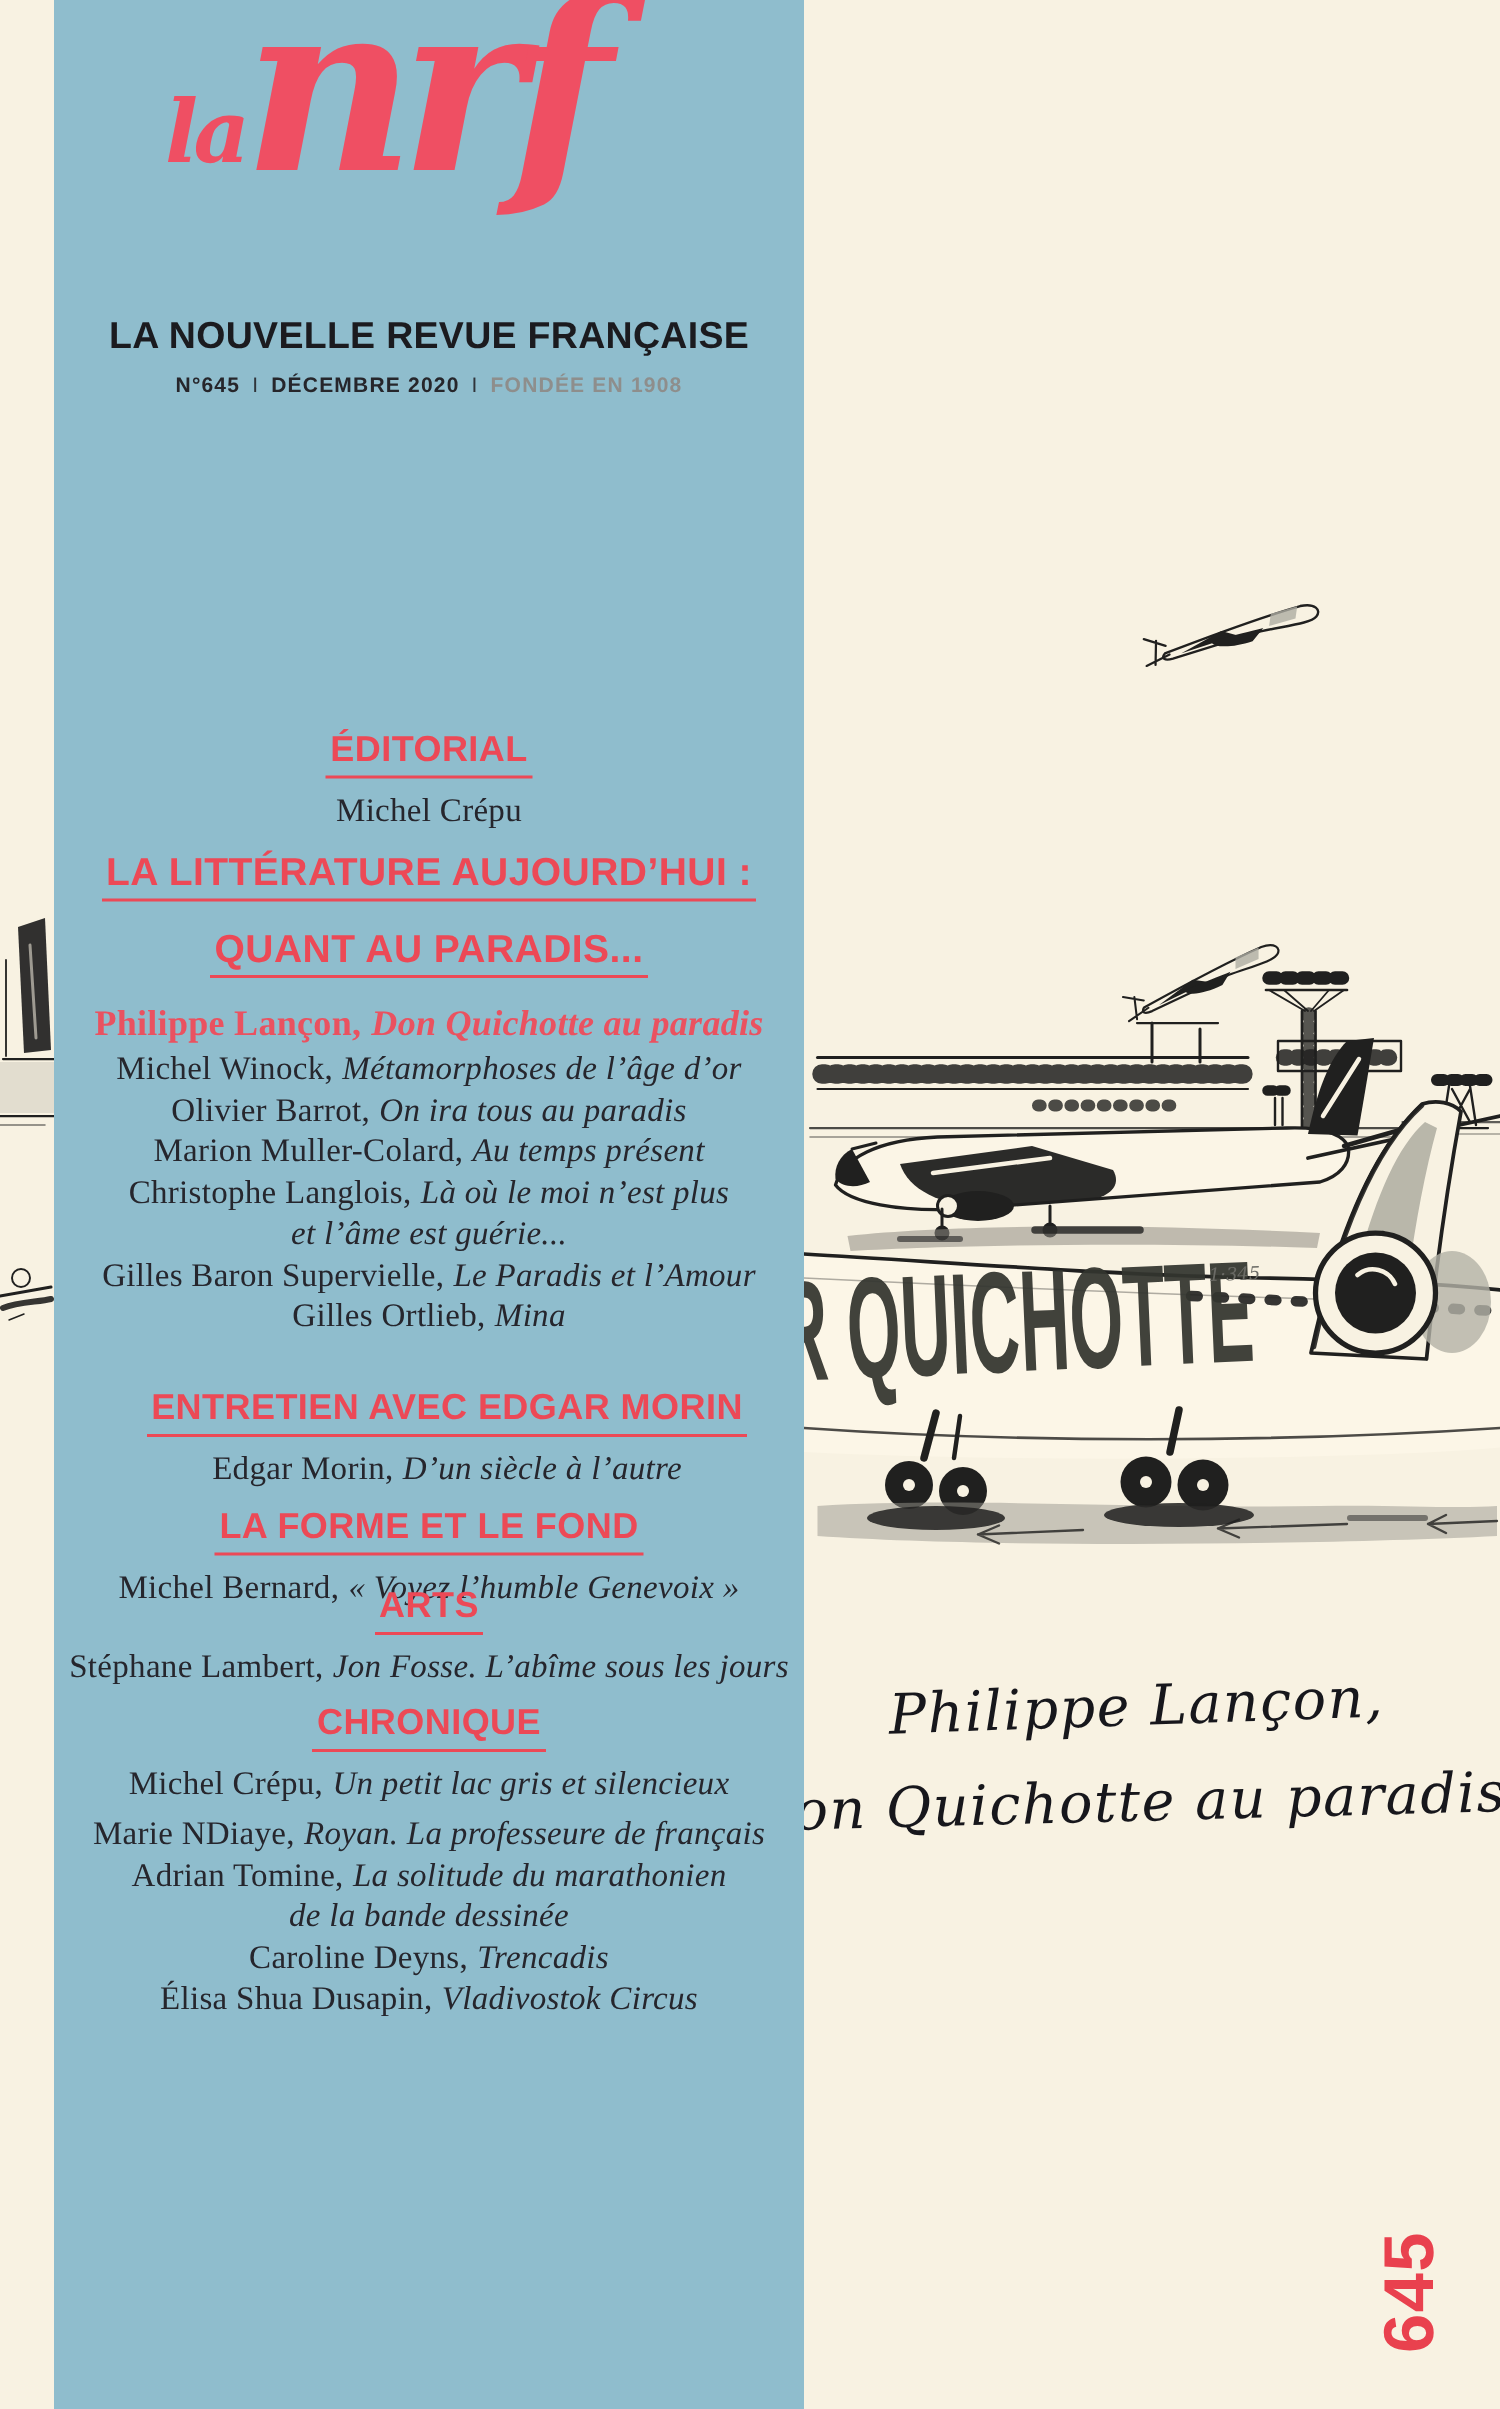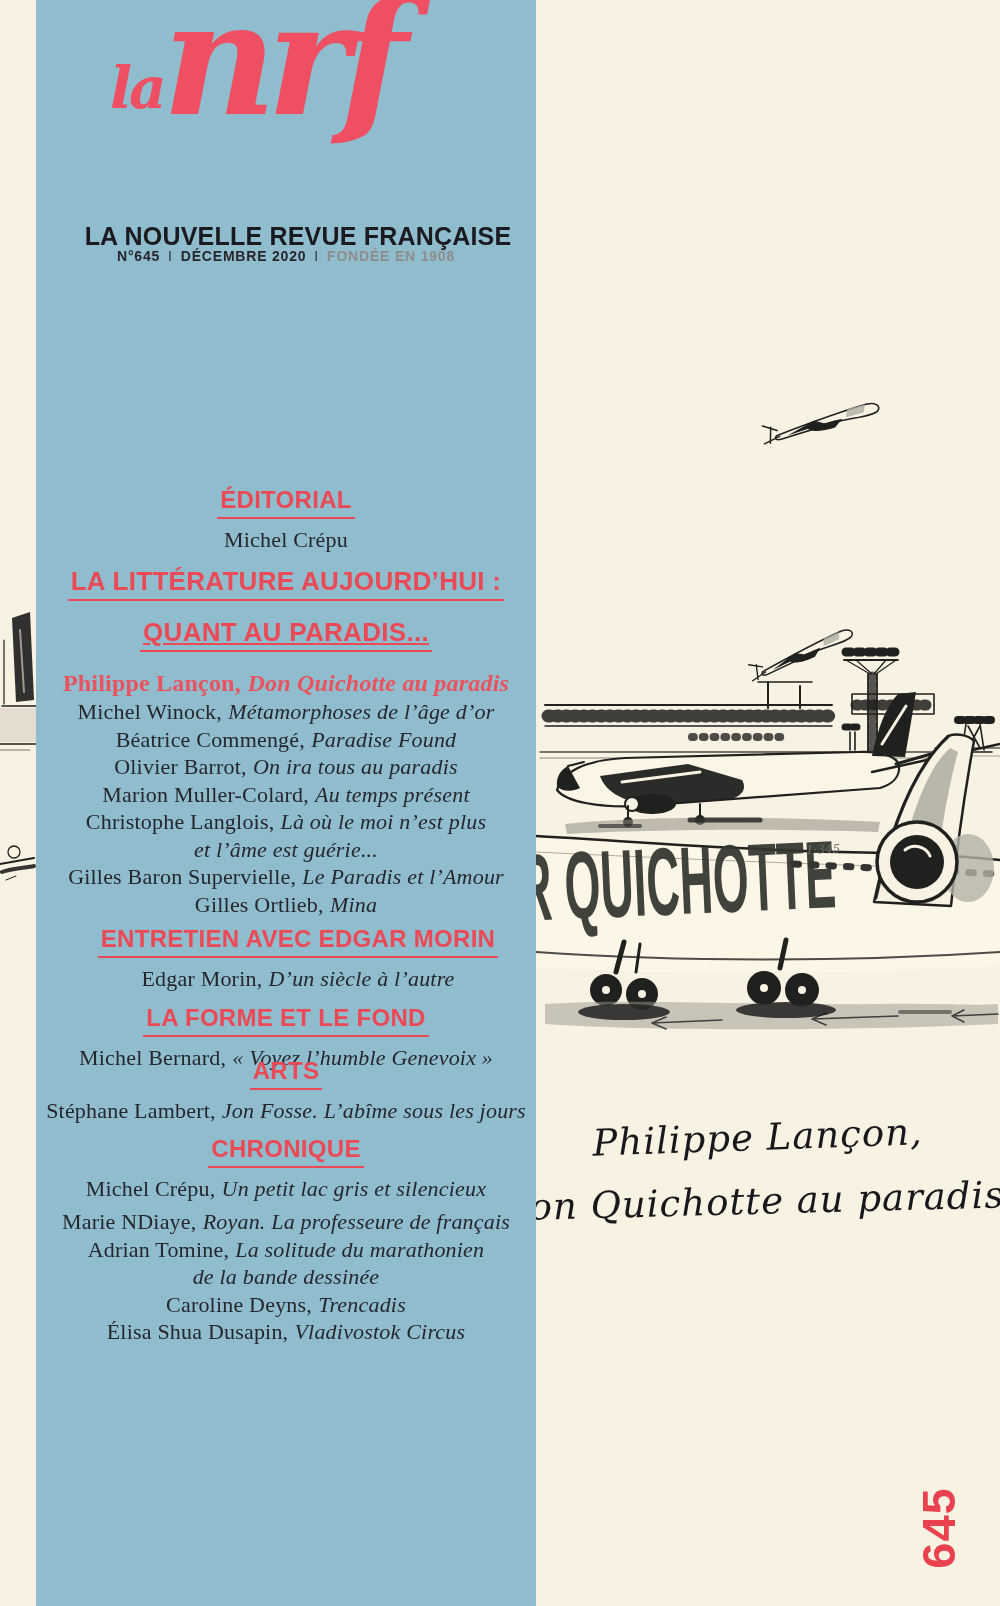--- a/index.html
+++ b/index.html
@@ -10,21 +10,21 @@
   }
   
   .art{position:absolute;left:0;top:0;width:1000px;height:1606px;z-index:1;}
   
   .panel{position:absolute;left:36px;top:0;width:500px;height:1606px;background:#8FBDCD;z-index:2;}
   
   .masthead{position:absolute;left:36px;top:0;width:500px;z-index:3;}
   .logo{position:absolute;left:74px;top:14px;width:340px;height:210px;color:#EF4F63;}
   .logo-la{position:absolute;left:0;top:40px;font:italic 700 58px "DejaVu Serif",serif;letter-spacing:-3px;}
   .logo-nrf{position:absolute;left:52px;top:-48px;font:italic 700 158px "DejaVu Serif",serif;letter-spacing:-10px;}
-  .title{position:absolute;left:0;top:210px;width:100%;margin:12px;text-align:center;
+  .title{position:absolute;left:0;top:210px;width:100%;margin:0;text-align:center;
     font-size:25px;font-weight:700;letter-spacing:.2px;color:#1B1B1F;}
   .issue-line{position:absolute;left:0;top:248px;width:100%;text-align:center;
     font-size:14px;font-weight:700;letter-spacing:.8px;color:#26262B;}
   .issue-line .sep{margin:0 8px;font-weight:400;opacity:.9;}
   .issue-line .founded{color:#8E8E8C;}
   
   .toc{position:absolute;left:36px;top:0;width:500px;height:1606px;z-index:3;}
   .sec{position:absolute;left:0;width:100%;text-align:center;}
   .heading{margin:0 0 7px 0;font-size:24px;line-height:31px;font-weight:700;
     letter-spacing:.3px;color:#EC4956;}
@@ -210,25 +210,24 @@
   <nav class="toc">
 
     <section class="sec s0">
       <h2 class="heading"><span class="hline">ÉDITORIAL</span></h2>
       <p class="item"><span class="author">Michel Crépu</span></p>
     </section>
 
     <section class="sec s1 sec-big">
       <h2 class="heading">
         <span class="hline" style="display:block;margin:0 auto 2px;max-width:max-content;">LA LITTÉRATURE AUJOURD’HUI :</span>
-        <span class="hline" style="display:block;margin:16px auto;max-width:max-content;text-decoration:underline;">QUANT AU PARADIS...</span>
+        <span class="hline" style="display:block;margin:16px auto;max-width:max-content;">QUANT AU PARADIS...</span>
       </h2>
       <p class="item hl"><span class="author">Philippe Lançon,</span><span class="work">Don Quichotte au paradis</span></p>
       <p class="item"><span class="author">Michel Winock,</span><span class="work">Métamorphoses de l’âge d’or</span></p>
-      <p class="item"><span class="author">Béatrice Commengé,</span><span class="work">Paradise Found</span></p>
       <p class="item"><span class="author">Olivier Barrot,</span><span class="work">On ira tous au paradis</span></p>
       <p class="item"><span class="author">Marion Muller-Colard,</span><span class="work">Au temps présent</span></p>
       <p class="item"><span class="author">Christophe Langlois,</span><span class="work">Là où le moi n’est plus</span></p>
       <p class="item cont"><span class="work">et l’âme est guérie...</span></p>
       <p class="item"><span class="author">Gilles Baron Supervielle,</span><span class="work">Le Paradis et l’Amour</span></p>
       <p class="item"><span class="author">Gilles Ortlieb,</span><span class="work">Mina</span></p>
     </section>
 
     <section class="sec s2">
       <h2 class="heading"><span class="hline">ENTRETIEN AVEC EDGAR MORIN</span></h2>

